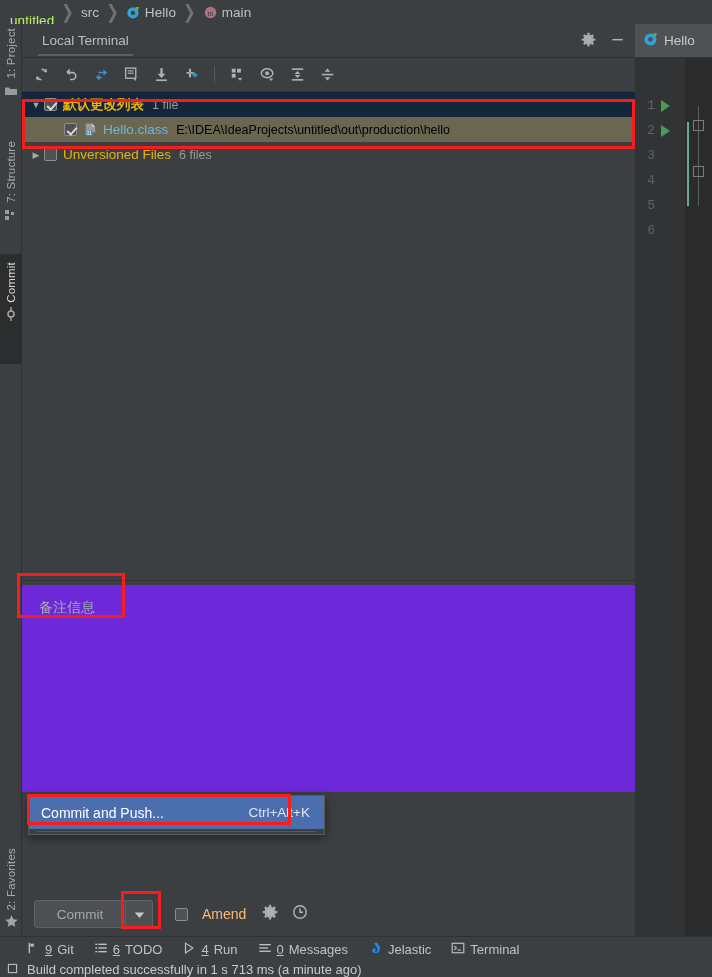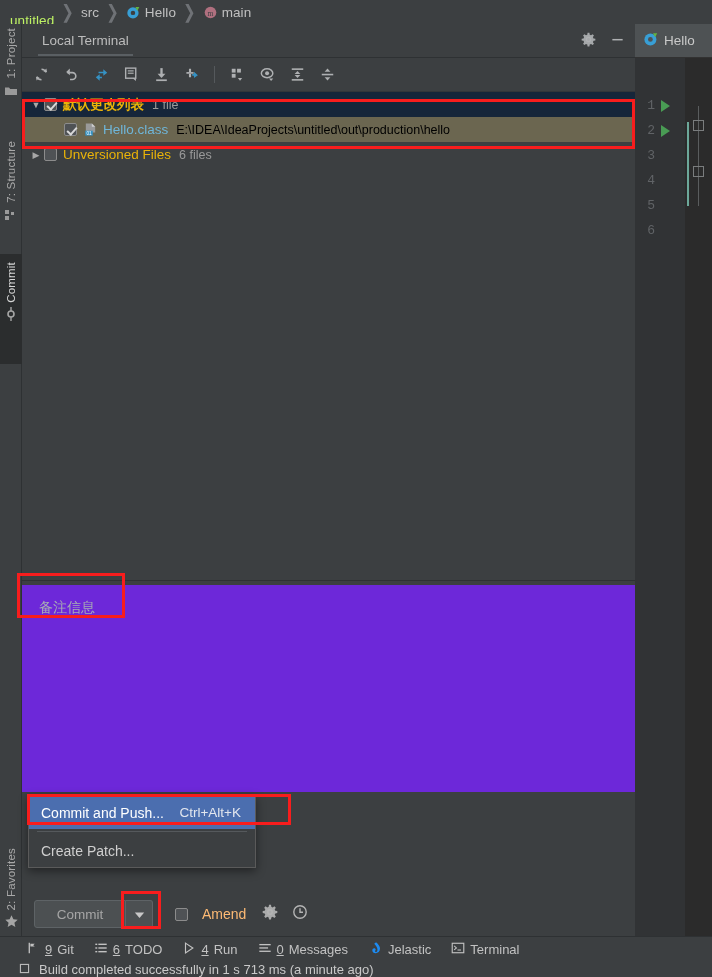--- a/index.html
+++ b/index.html
@@ -104,21 +104,21 @@
     background: #3c3f41; border-top: 1px solid #2e3133;
   }
   .msgbox {
     position: absolute; left: 0; top: 4px; width: 613px; height: 207px;
     background: #6d28d9;
   }
   .msgtext { position: absolute; left: 17px; top: 14px; font-size: 14px; color: #a7adb3; }
 
   
   .popup {
-    position: absolute; left: 28px; top: 795px; width: 228px;
+    position: absolute; left: 28px; top: 795px; width: 297px;
     background: #3c3f41; border: 1px solid #5a5a5a;
     box-shadow: 0 3px 9px rgba(0,0,0,.45); z-index: 30;
   }
   .mi {
     height: 33px; display: flex; align-items: center; font-size: 14px;
     padding-left: 12px; color: #cfcfcf;
   }
   .mi.sel { background: #4b6eaf; color: #ffffff; }
   .mi-key { margin-left: auto; margin-right: 14px; font-size: 13.5px; color: #e2e6ee; }
   .mi-sep { height: 1px; background: #55595c; margin: 2px 8px; }
@@ -167,21 +167,21 @@
   
   .statusbar {
     position: absolute; left: 0; top: 936px; width: 712px; height: 26px;
     background: #3c3f41; border-top: 1px solid #2e3133;
     display: flex; align-items: center; padding-left: 26px; gap: 20px;
   }
   .sb-item { display: flex; align-items: center; gap: 5px; font-size: 13px; color: #c2c2c2; }
   .sb-num { text-decoration: underline; }
   .buildbar {
     position: absolute; left: 0; top: 962px; width: 712px; height: 15px;
-    background: #3c3f41; display: flex; align-items: center; padding-left: 18px; gap: 8px;
+    background: #3c3f41; display: flex; align-items: center; padding-left: 6px; gap: 8px;
     font-size: 13px; color: #c9c9c9; overflow: hidden;
   }
 
   
   .redbox { position: absolute; border: 3px solid #f81d1d; z-index: 40; pointer-events: none; }
 </style>
 </head>
 <body>
 
 <div id="app">
@@ -397,23 +397,20 @@
       <div class="msgtext">备注信息</div>
     </div>
   </div>
 
   <div class="popup">
     <div class="mi sel">
       <span>Commit and Push...</span>
       <span class="mi-key">Ctrl+Alt+K</span>
     </div>
     <div class="mi-sep"></div>
-    <div class="mi">
-      <span>Create Patch...</span>
-    </div>
   </div>
 
   <div class="btnrow">
     <div class="commitbtn">
       <span>Commit</span>
     </div>
     <div class="commitarrow">
       <span>
         <svg width="11" height="8" viewBox="0 0 11 8">
             <path d="M0.8 1.6h9.4L5.5 7z" fill="#c8c8c8"></path>

